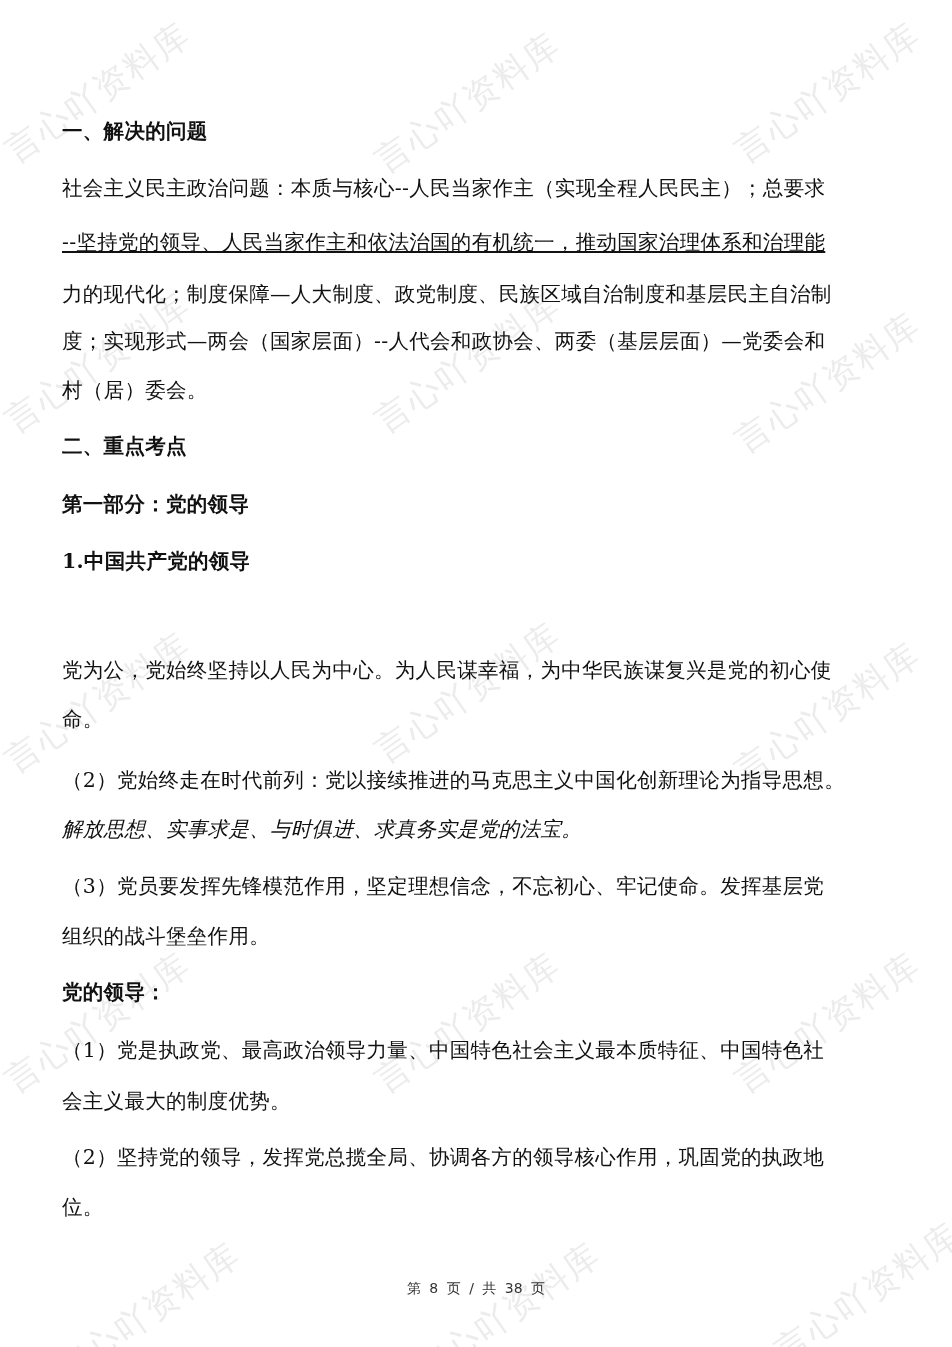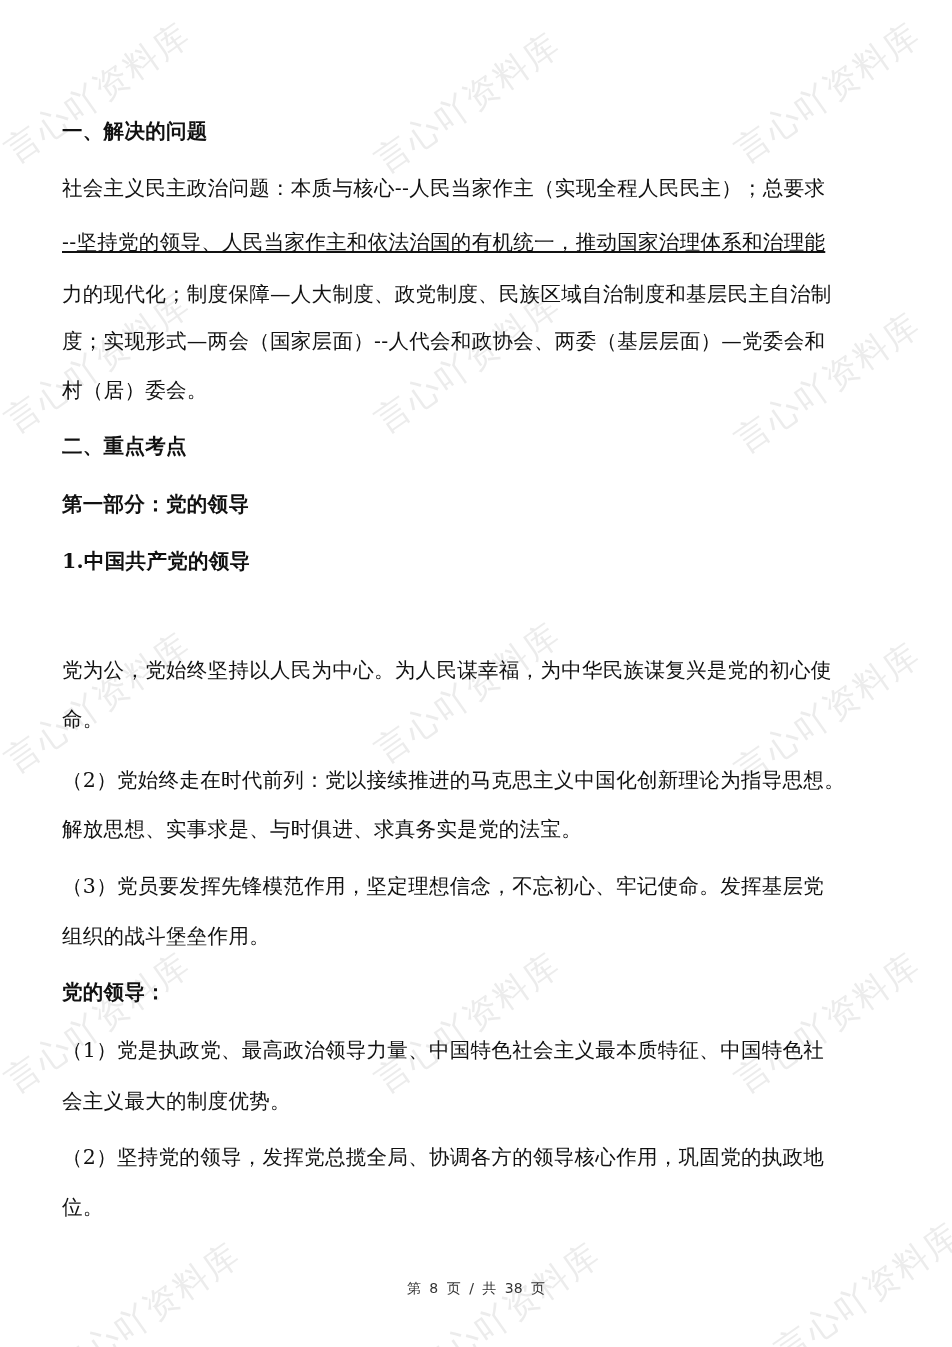--- a/index.html
+++ b/index.html
@@ -61,21 +61,21 @@
   <div class="line" style="top:327px;">度；实现形式—两会（国家层面）--人代会和政协会、两委（基层层面）—党委会和</div>
   <div class="line" style="top:376px;">村（居）委会。</div>
 
   <div class="line bold" style="top:432px;">二、重点考点</div>
   <div class="line bold" style="top:490px;">第一部分：党的领导</div>
   <div class="line bold" style="top:547px;">1.中国共产党的领导</div>
 
   <div class="line" style="top:656px;">党为公，党始终坚持以人民为中心。为人民谋幸福，为中华民族谋复兴是党的初心使</div>
   <div class="line" style="top:705px;">命。</div>
   <div class="line" style="top:766px;">（2）党始终走在时代前列：党以接续推进的马克思主义中国化创新理论为指导思想。</div>
-  <div class="line" style="top:815px;">解放思想、实事求是、与时俱进、求真务实是党的法宝。</div>
+  <div class="line" style="top:815px;font-style:italic;">解放思想、实事求是、与时俱进、求真务实是党的法宝。</div>
   <div class="line" style="top:872px;">（3）党员要发挥先锋模范作用，坚定理想信念，不忘初心、牢记使命。发挥基层党</div>
   <div class="line" style="top:922px;">组织的战斗堡垒作用。</div>
 
   <div class="line bold" style="top:978px;">党的领导：</div>
   <div class="line" style="top:1036px;">（1）党是执政党、最高政治领导力量、中国特色社会主义最本质特征、中国特色社</div>
   <div class="line" style="top:1087px;">会主义最大的制度优势。</div>
   <div class="line" style="top:1143px;">（2）坚持党的领导，发挥党总揽全局、协调各方的领导核心作用，巩固党的执政地</div>
   <div class="line" style="top:1193px;">位。</div>
 
   <div class="footer">第 8 页 / 共 38 页</div>

